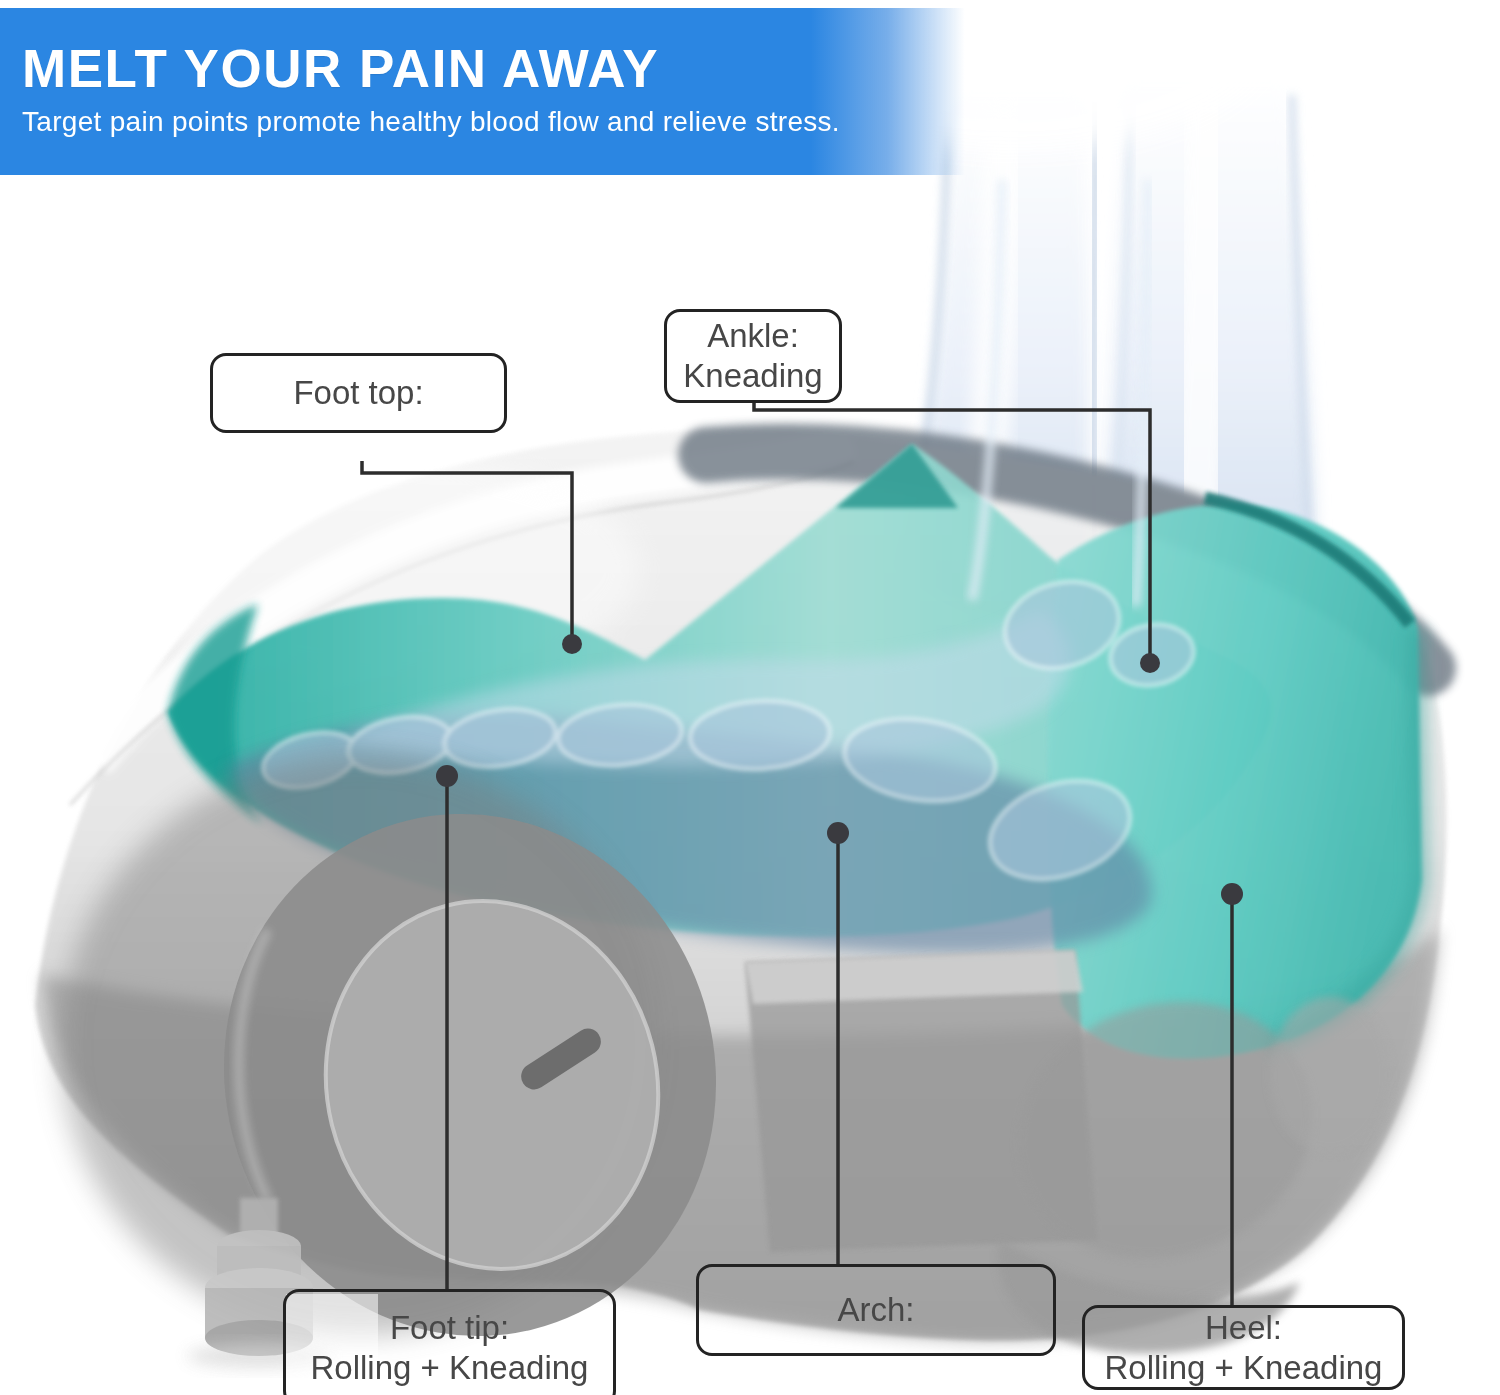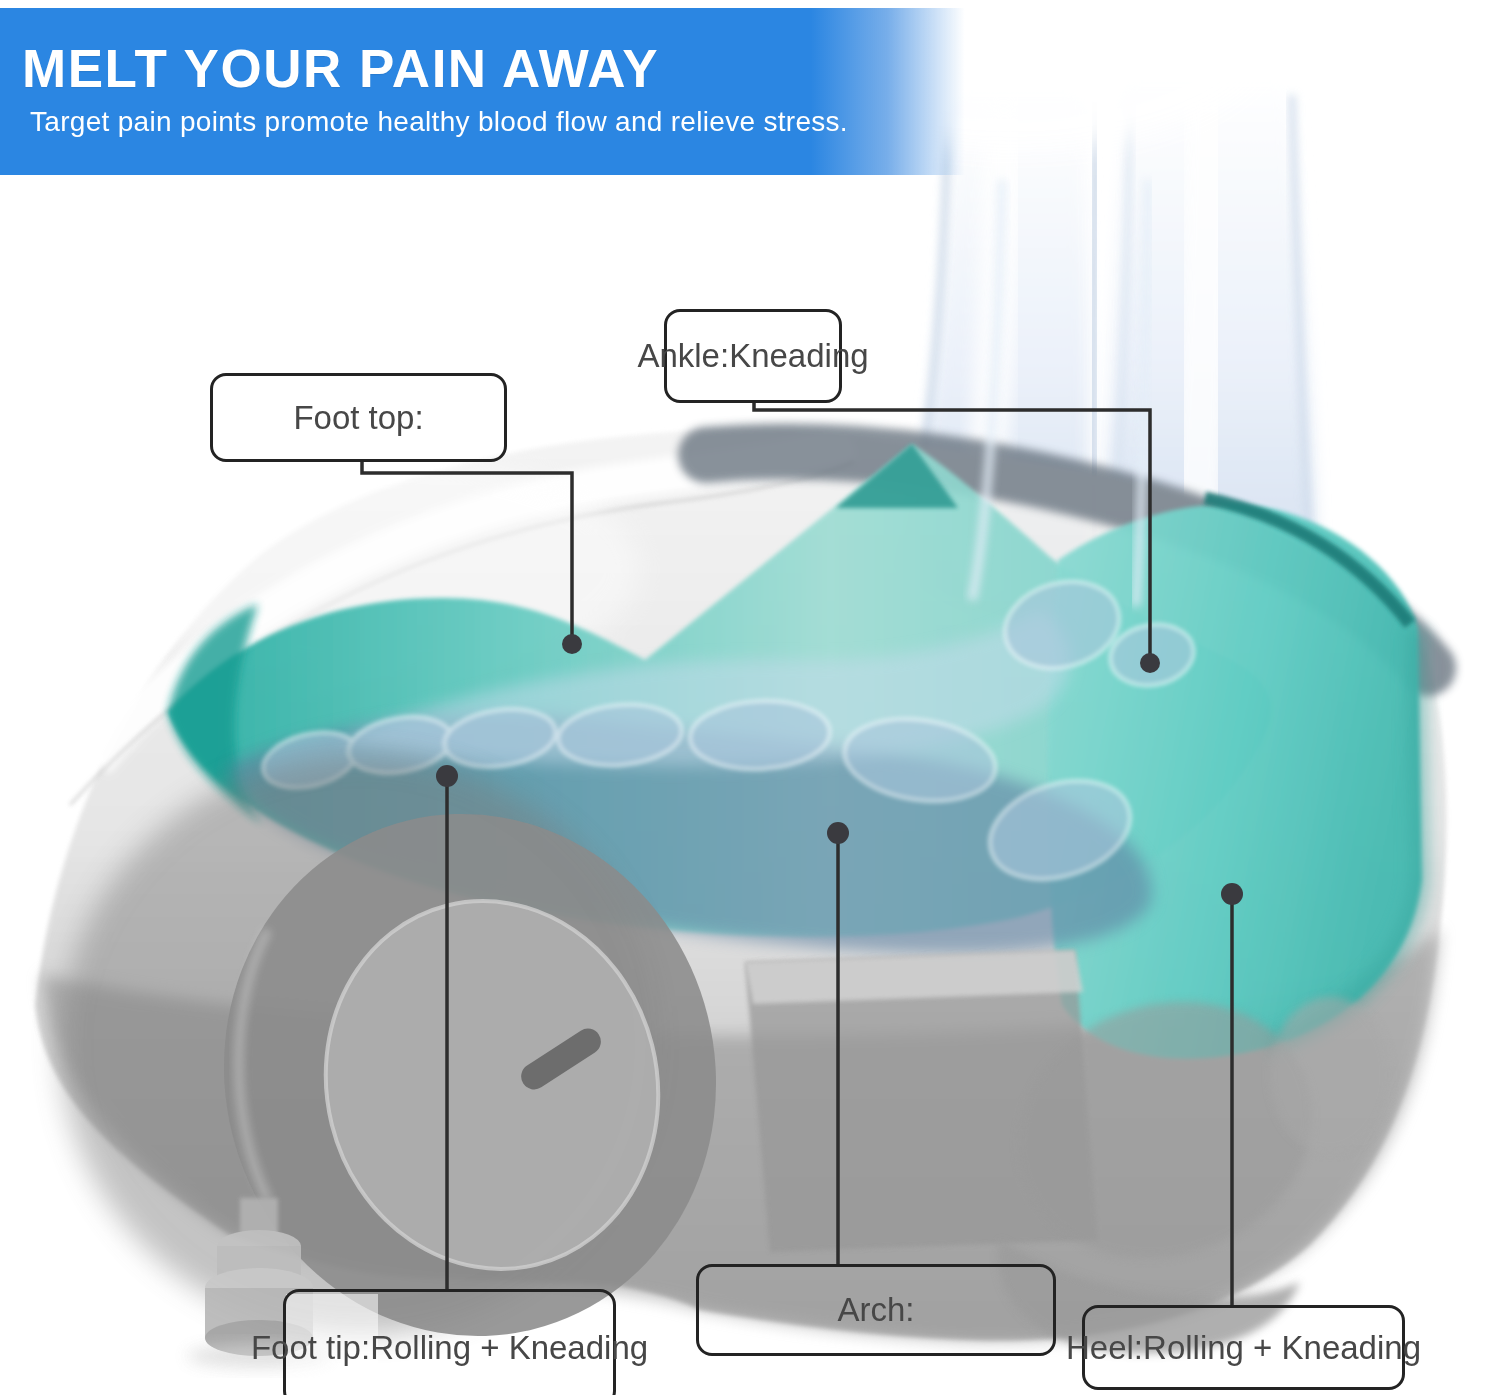--- a/index.html
+++ b/index.html
@@ -18,32 +18,32 @@
     color:#ffffff;
     box-sizing:border-box;
     padding:33px 0 0 22px;
   }
   .banner-title{
     font-size:53px;font-weight:900;letter-spacing:1.5px;line-height:1.05;
     text-shadow:0 1px 1px rgba(0,0,0,.08);
     white-space:nowrap;
   }
   .banner-sub{
-    margin-top:9px;font-size:28px;font-weight:400;letter-spacing:.3px;white-space:nowrap;margin-left:8px;
+    margin-top:9px;font-size:28px;font-weight:400;letter-spacing:.3px;white-space:nowrap;
   }
   
   .callout{
     position:absolute;z-index:4;box-sizing:border-box;
     border:3px solid #232323;border-radius:16px;
     background:transparent;
-    display:flex;flex-direction:row;align-items:center;justify-content:center;
+    display:flex;flex-direction:column;align-items:center;justify-content:center;
     color:#474747;font-size:33px;line-height:40px;text-align:center;
   }
   .callout span{display:block;white-space:nowrap;}
-  .co-foot-top{left:210px;top:373px;width:297px;height:89px;text-align:center;}
+  .co-foot-top{left:210px;top:353px;width:297px;height:80px;text-align:center;}
   .co-ankle   {left:664px;top:309px;width:178px;height:94px;}
   .co-foot-tip{left:283px;top:1289px;width:333px;height:118px;}
   .co-arch    {left:696px;top:1264px;width:360px;height:92px;}
   .co-heel    {left:1082px;top:1305px;width:323px;height:85px;}
 </style>
 </head>
 <body>
 
 <div class="stage">
 

